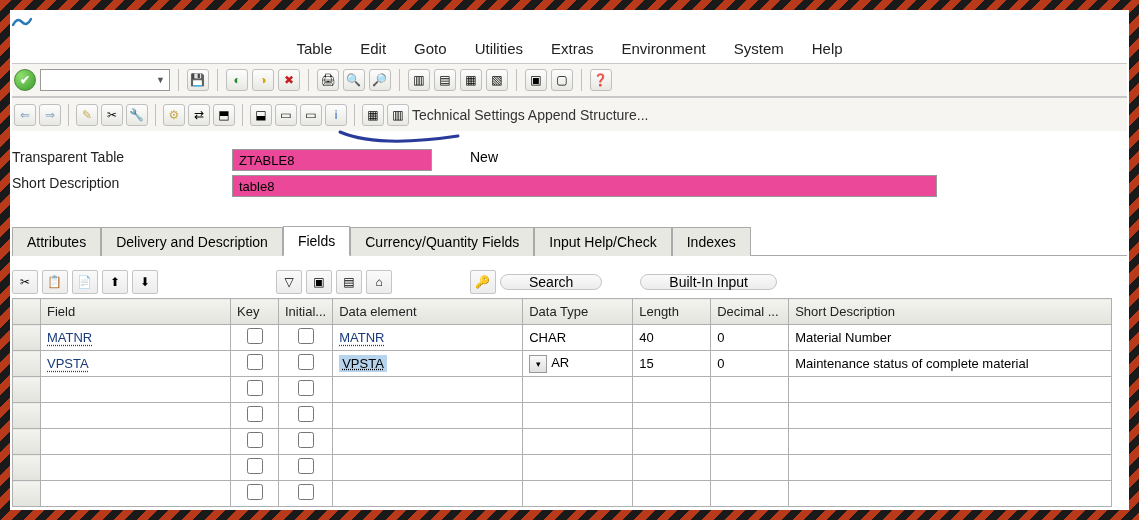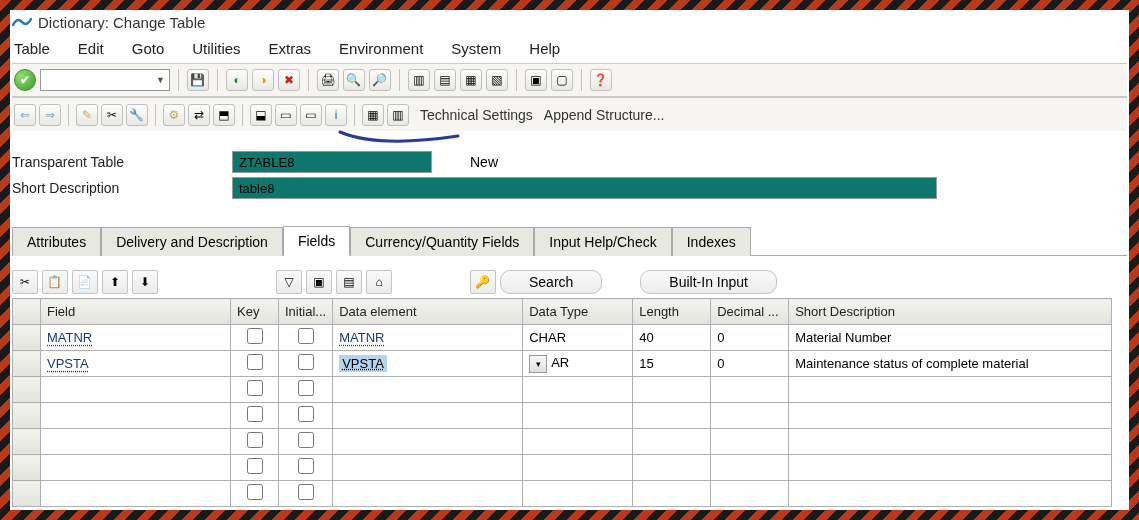--- a/index.html
+++ b/index.html
@@ -31,20 +31,21 @@
     height: 24px;
   }
   .title-icon svg { display:block; }
   .title-text { font-size: 15px; color: #333; }
   .menubar {
     display: flex;
     gap: 28px;
     padding: 6px 2px 6px 2px;
     font-size: 15px;
     color: #222;
+    justify-content: center;
   }
   .menubar span { cursor: default; }
   .toolbar1, .toolbar2 {
     border-top: 1px solid #c9c9c9;
     padding: 4px 2px;
     display: flex;
     align-items: center;
     gap: 4px;
     height: 34px;
     background: #f6f5f2;
@@ -62,29 +63,29 @@
     width:22px;height:22px;border:1px solid #4a8a3a;border-radius:50%;
     background: radial-gradient(circle at 30% 30%, #8fe070, #3a9a2a);
     color:white;display:flex;align-items:center;justify-content:center;font-weight:bold;font-size:12px;
   }
   .combo {
     width:130px; height:22px; border:1px solid #999; background:white;
     display:flex;align-items:center;justify-content:flex-end;padding-right:4px;
   }
   .sep { width:1px; height:22px; background:#c0c0c0; margin:0 4px; }
   .toolbar2 { border-bottom:none; gap:3px; }
-  .toolbar2 .linklabel { font-size:14px; color:#333; margin-left:8px; cursor:pointer; }
+  .toolbar2 .linklabel { font-size:14px; color:#333; cursor:pointer; }
   .underline-curve {
     position:absolute; left:338px; top:130px; pointer-events:none;
   }
   .form-area { margin-top: 18px; }
-  .form-row { display:flex; align-items:center; height:26px; }
+  .form-row { display:flex; height:26px; }
   .form-label { width:220px; font-size:14px; color:#222; }
   .form-input {
-    border:1px solid #999; background:#0f766e; height:22px; padding:4px 6px;
+    border:1px solid #999; background:#ec4899; height:22px; padding:4px 6px;
     font-family:inherit; font-size:13px;
   }
   .table-name-input { width:200px; }
   .status-text { margin-left:38px; font-size:14px; }
   .short-desc-input { width:705px; }
   .tabstrip {
     display:flex; border-bottom:1px solid #aaa; margin-top:24px; align-items:flex-end;
   }
   .tab {
     padding:6px 14px; border:1px solid #aaa; border-bottom:none;
@@ -93,21 +94,21 @@
   }
   .tab.active { background:#fff; border-bottom:1px solid #fff; }
   .grid-toolbar {
     display:flex; align-items:center; gap:4px; margin-top:12px; padding:2px 0;
   }
   .tbtn-flat {
     width:26px;height:24px;border:1px solid #c5c5c5;background:linear-gradient(#fafafa,#ececec);
     border-radius:2px;display:flex;align-items:center;justify-content:center;font-size:12px;cursor:pointer;
   }
   .wide-btn {
-    height:24px;border:1px solid #c5c5c5;background:linear-gradient(#fafafa,#ececec);
+    height:16px;border:1px solid #c5c5c5;background:linear-gradient(#fafafa,#ececec);
     border-radius:10px;padding:4px 28px;font-size:14px;cursor:pointer;display:flex;align-items:center;
   }
   .grid {
     border:1px solid #a0a0a0; border-collapse:collapse; width:1100px; margin-top:2px;
   }
   .grid th, .grid td {
     border:1px solid #b0b0b0; height:26px; padding:0 6px; font-size:13px;
     background:#fff; text-align:left;
   }
   .grid th {
@@ -129,21 +130,20 @@
 <div class="border-frame"></div>
 
 <div class="content">
 
   <div class="title-row">
     <span class="title-icon">
       <svg width="20" height="14">
           <path d="M1 10 Q5 2 10 7 T19 4" stroke="#2a7ab8" stroke-width="2.5" fill="none" stroke-linecap="round"></path>
         </svg>
     </span>
-    <span class="title-text">Dictionary: Change Table</span>
   </div>
 
   <div class="menubar">
     <span>Table</span>
     <span>Edit</span>
     <span>Goto</span>
     <span>Utilities</span>
     <span>Extras</span>
     <span>Environment</span>
     <span>System</span>

